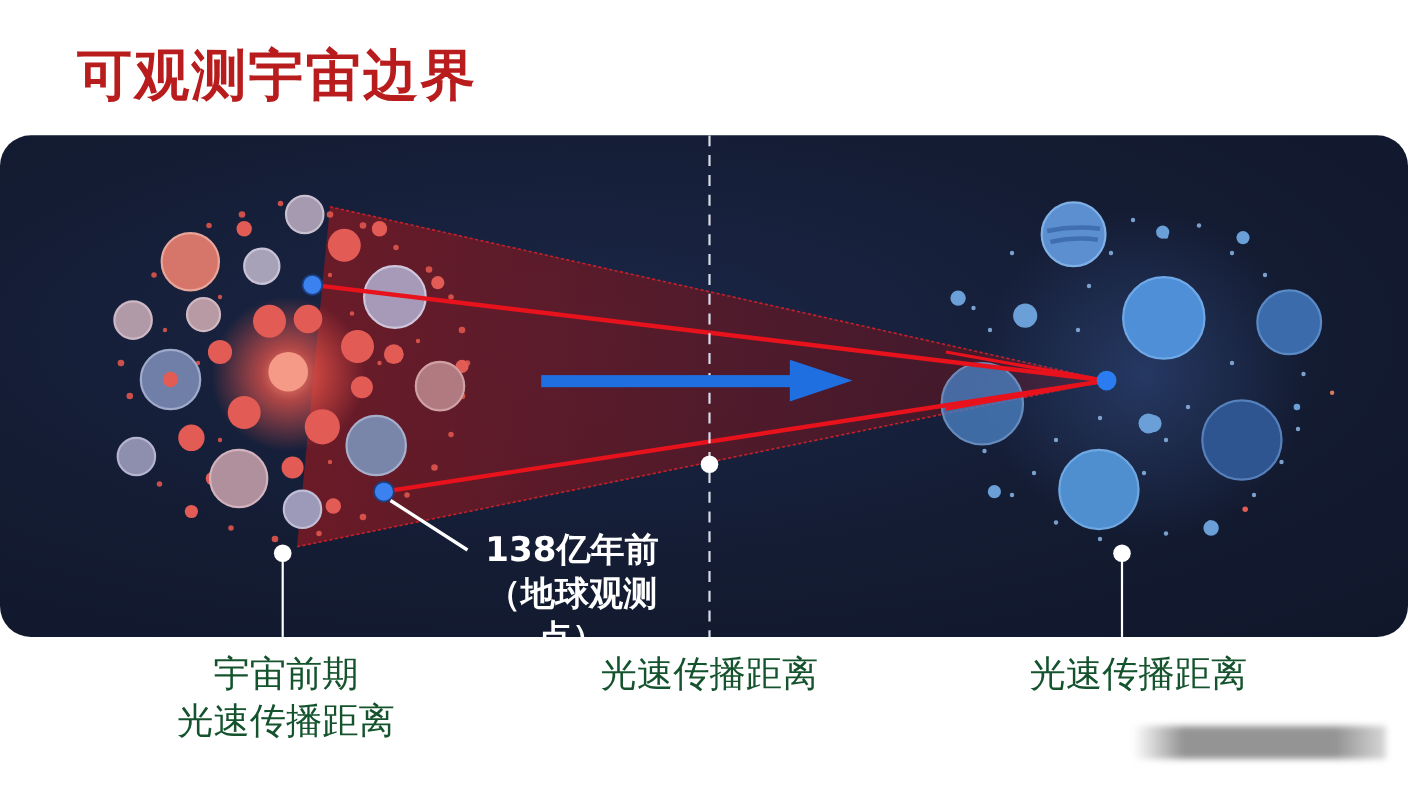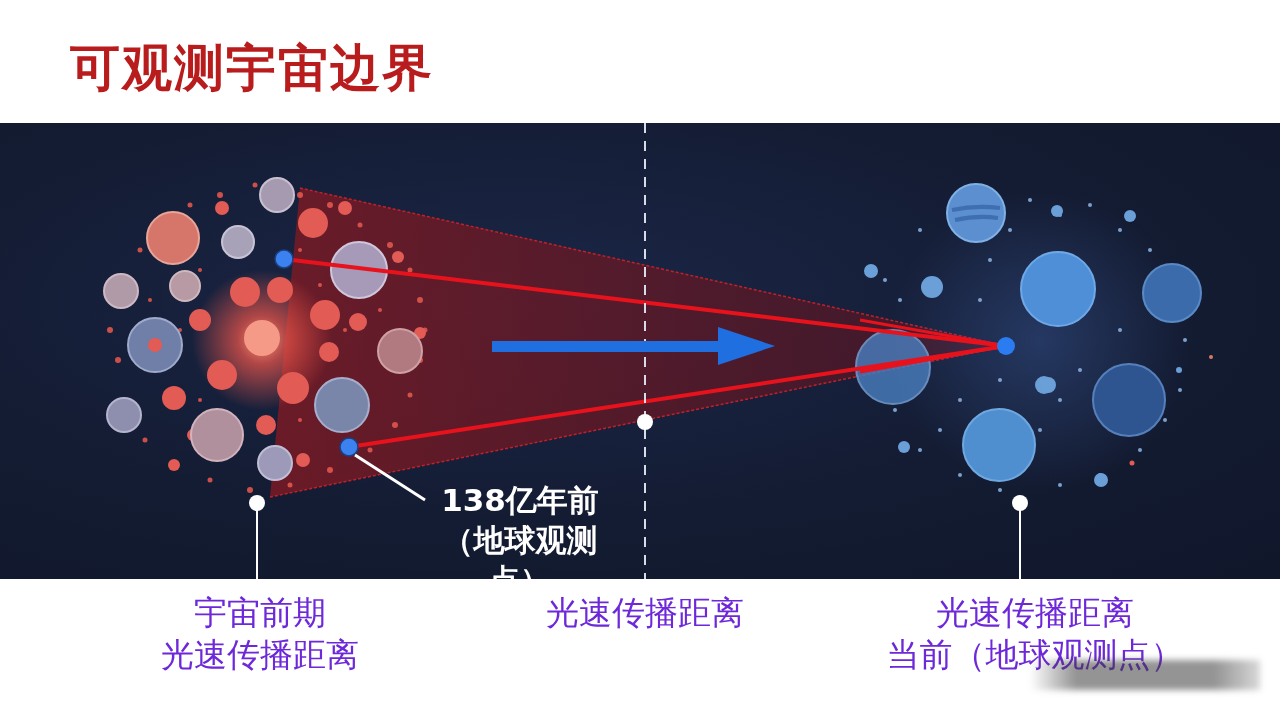--- a/index.html
+++ b/index.html
@@ -10,24 +10,25 @@
   }
   .title {
     position: absolute; left: 70px; top: 38px;
     font-size: 50px; font-weight: bold; color: #b91c1c; letter-spacing: 2px;
     line-height: 60px;
   }
   .panel {
     position: absolute; left: 0; top: 123px; width: 1280px; height: 456px;
     background: radial-gradient(ellipse at 40% 40%, #1b2748 0%, #141c33 55%, #10172b 100%);
     overflow: hidden;
+    border-radius: 28px;
   }
   .panel svg { position: absolute; left: 0; top: 0; }
   .label {
-    position: absolute; text-align: center; color: #6d28d9;
+    position: absolute; text-align: center; color: #14532d;
     font-size: 33px; line-height: 42px; font-weight: 500;
   }
   .annot {
     position: absolute; color: #ffffff; font-weight: bold;
     font-size: 31px; line-height: 40px; text-align: center;
   }
   .watermark {
     position: absolute; left: 1030px; top: 660px; width: 230px; height: 30px;
     background: linear-gradient(90deg, rgba(60,60,60,0.0), rgba(60,60,60,0.55) 20%, rgba(60,60,60,0.55) 80%, rgba(60,60,60,0.2));
     filter: blur(3px);
@@ -248,16 +249,15 @@
   <div>宇宙前期</div>
   <div>光速传播距离</div>
 </div>
 
 <div class="label" style="left:490px; top:592px; width:310px;">
   <div>光速传播距离</div>
 </div>
 
 <div class="label" style="left:870px; top:592px; width:330px;">
   <div>光速传播距离</div>
-  <div>当前（地球观测点）</div>
 </div>
 
 <div class="watermark"></div>
 
 </body></html>

